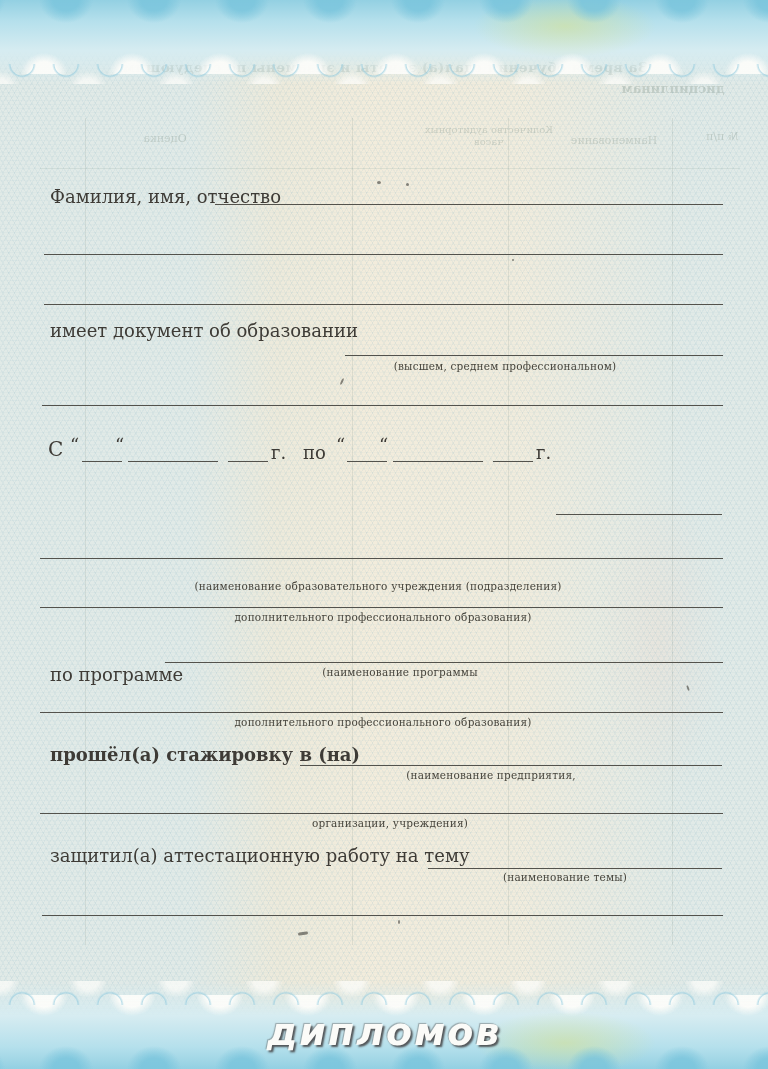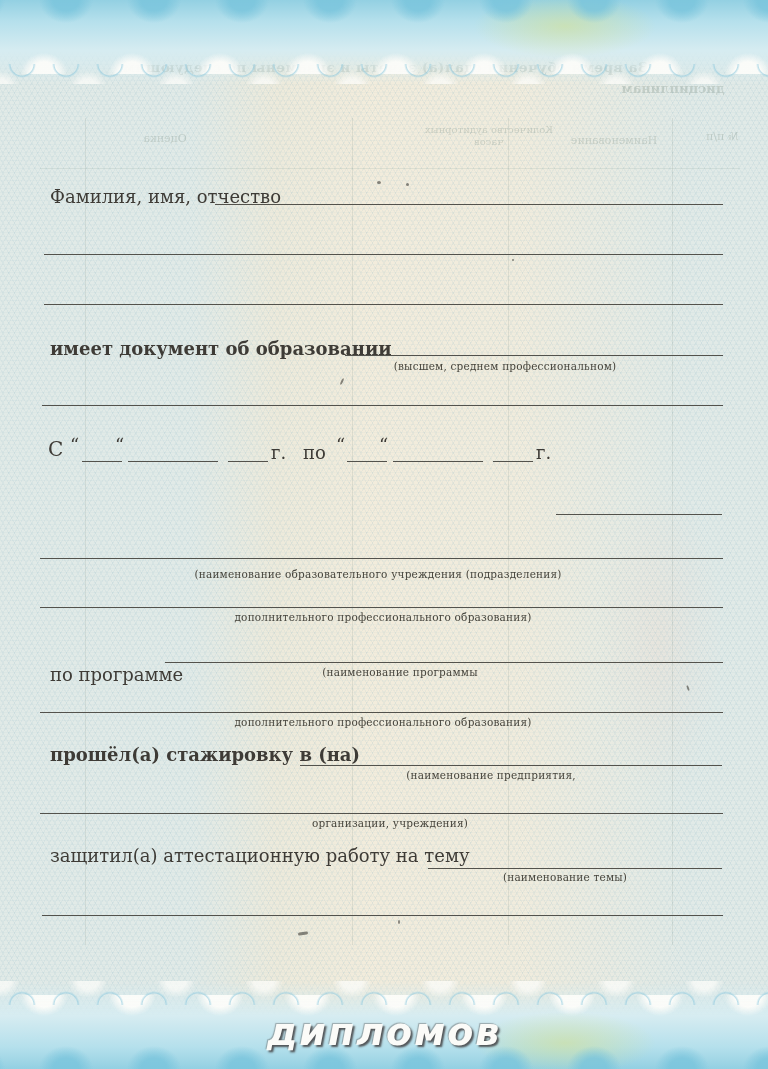--- a/index.html
+++ b/index.html
@@ -99,21 +99,21 @@
 
   <div class="border-deco border-top"></div>
   <div class="border-deco border-bottom"></div>
 
 
   <div class="lbl" style="left:50px; top:186px;">Фамилия, имя, отчество</div>
   <div class="rule" style="left:215px; top:204px; width:508px;"></div>
   <div class="rule" style="left:44px;  top:254px; width:679px;"></div>
   <div class="rule" style="left:44px;  top:304px; width:679px;"></div>
 
-  <div class="lbl" style="left:50px; top:338px;font-weight:bold;">имеет документ об образовании</div>
+  <div class="lbl" style="left:50px; top:320px;">имеет документ об образовании</div>
   <div class="rule" style="left:345px; top:355px; width:378px;"></div>
   <div class="cap" style="left:505px; top:360px;">(высшем, среднем профессиональном)</div>
   <div class="rule" style="left:42px; top:405px; width:681px;"></div>
 
   <div class="lbl lbl-big" style="left:48px; top:437px;">С</div>
   <div class="lbl" style="left:70px;  top:434px;">“</div>
   <div class="rule" style="left:82px;  top:461px; width:40px;"></div>
   <div class="lbl" style="left:115px; top:434px;">“</div>
   <div class="rule" style="left:128px; top:461px; width:90px;"></div>
   <div class="rule" style="left:228px; top:461px; width:40px;"></div>
@@ -121,21 +121,21 @@
   <div class="lbl" style="left:303px; top:442px;">по</div>
   <div class="lbl" style="left:336px; top:434px;">“</div>
   <div class="rule" style="left:347px; top:461px; width:40px;"></div>
   <div class="lbl" style="left:379px; top:434px;">“</div>
   <div class="rule" style="left:393px; top:461px; width:90px;"></div>
   <div class="rule" style="left:493px; top:461px; width:40px;"></div>
   <div class="lbl" style="left:536px; top:442px;">г.</div>
 
   <div class="rule" style="left:556px; top:514px; width:166px;"></div>
   <div class="rule" style="left:40px; top:558px; width:683px;"></div>
-  <div class="cap" style="left:378px; top:568px;">(наименование образовательного учреждения (подразделения)</div>
+  <div class="cap" style="left:378px; top:580px;">(наименование образовательного учреждения (подразделения)</div>
   <div class="rule" style="left:40px; top:607px; width:683px;"></div>
   <div class="cap" style="left:383px; top:611px;">дополнительного профессионального образования)</div>
 
   <div class="lbl" style="left:50px; top:644px;margin-top:20px;">по программе</div>
   <div class="rule" style="left:165px; top:662px; width:558px;"></div>
   <div class="cap" style="left:400px; top:666px;">(наименование программы</div>
   <div class="rule" style="left:40px; top:712px; width:683px;"></div>
   <div class="cap" style="left:383px; top:716px;">дополнительного профессионального образования)</div>
 
   <div class="lbl" style="left:50px; top:744px;font-weight:bold;">прошёл(а) стажировку в (на)</div>

